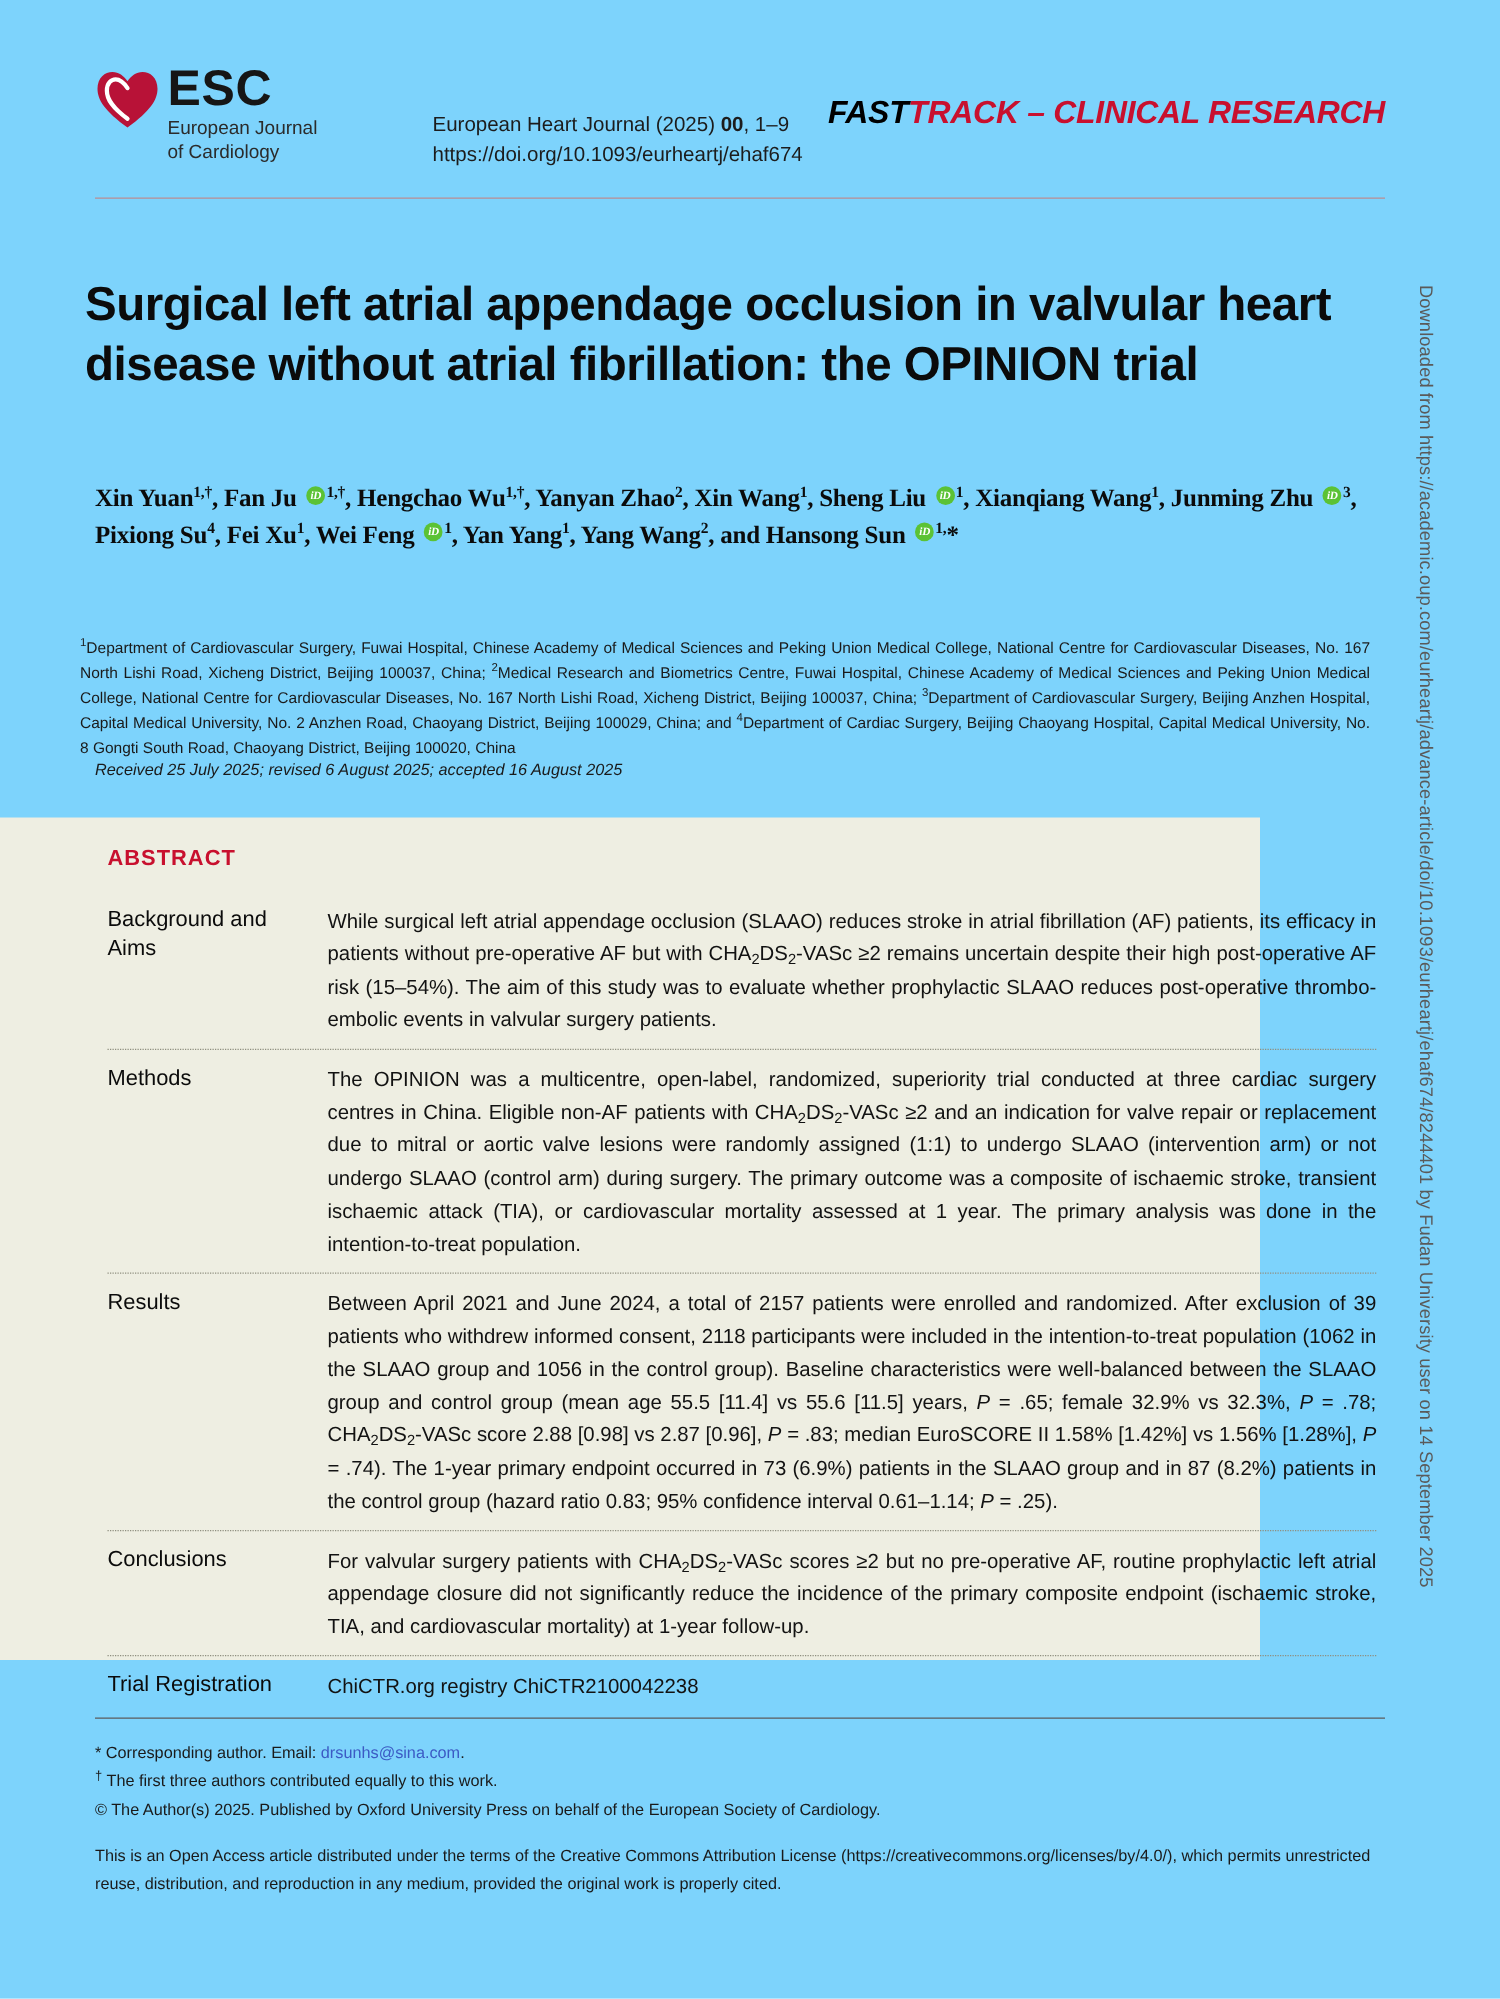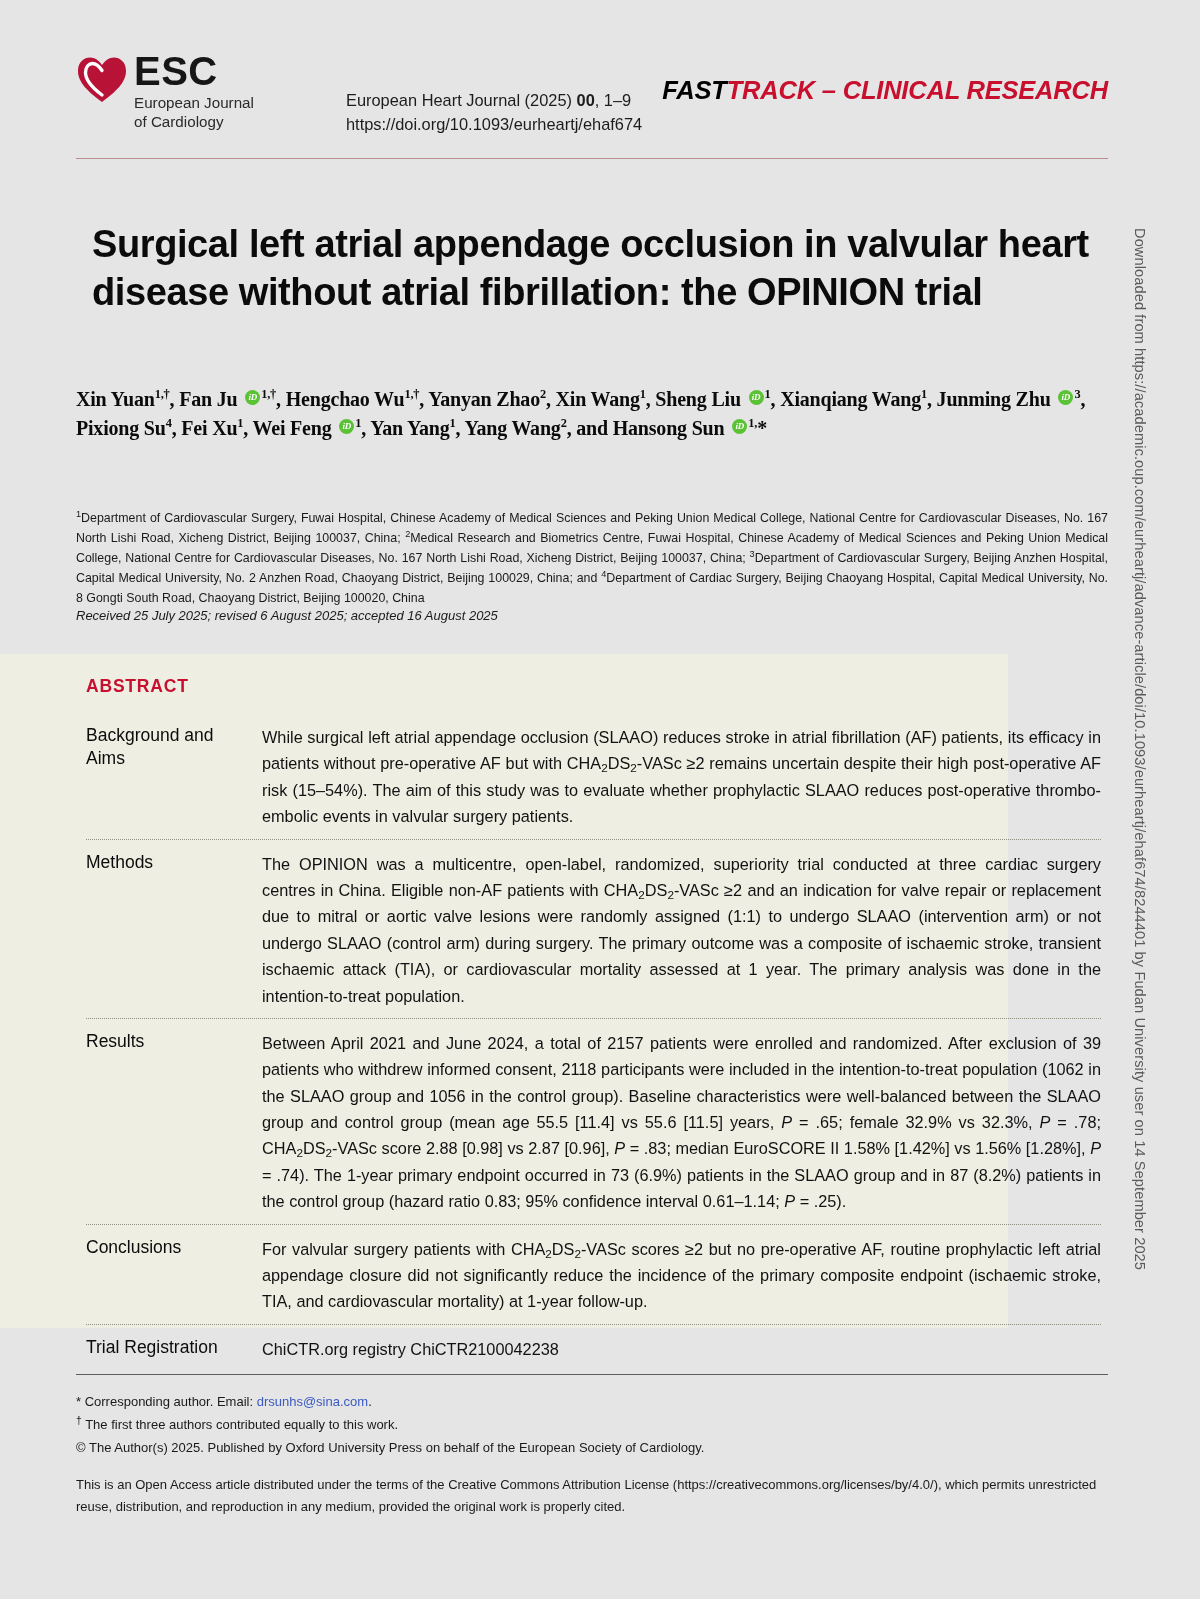--- a/index.html
+++ b/index.html
@@ -8,21 +8,21 @@
     background: #ffffff;
   }
   body {
     font-family: "Liberation Sans", sans-serif;
     color: #000;
   }
   .page {
     position: relative;
     width: 1200px;
     height: 1599px;
-    background: #e5e5e5;
+    background: #7dd3fc;
     overflow: hidden;
   }
 
   
   .masthead {
     position: absolute;
     left: 76px;
     top: 52px;
     width: 1032px;
     height: 105px;
@@ -96,21 +96,21 @@
     left: 76px;
     top: 158px;
     width: 1032px;
     height: 1px;
     background: #b98d92;
   }
 
   
   .title {
     position: absolute;
-    left: 92px;
+    left: 68px;
     top: 196px;
     width: 1030px;
     font-size: 38px;
     font-weight: bold;
     line-height: 1.24;
     letter-spacing: -0.4px;
     color: #0b0b0b;
   }
 
   
@@ -150,21 +150,21 @@
     font-weight: bold;
     color: #fff;
     text-align: center;
     line-height: 15px;
     font-style: italic;
   }
 
   
   .affiliations {
     position: absolute;
-    left: 76px;
+    left: 64px;
     top: 508px;
     width: 1032px;
     font-size: 12.4px;
     line-height: 1.62;
     color: #1a1a1a;
     text-align: justify;
   }
   .affiliations sup { font-size: 0.74em; vertical-align: super; line-height: 0; }
 
   .received {

